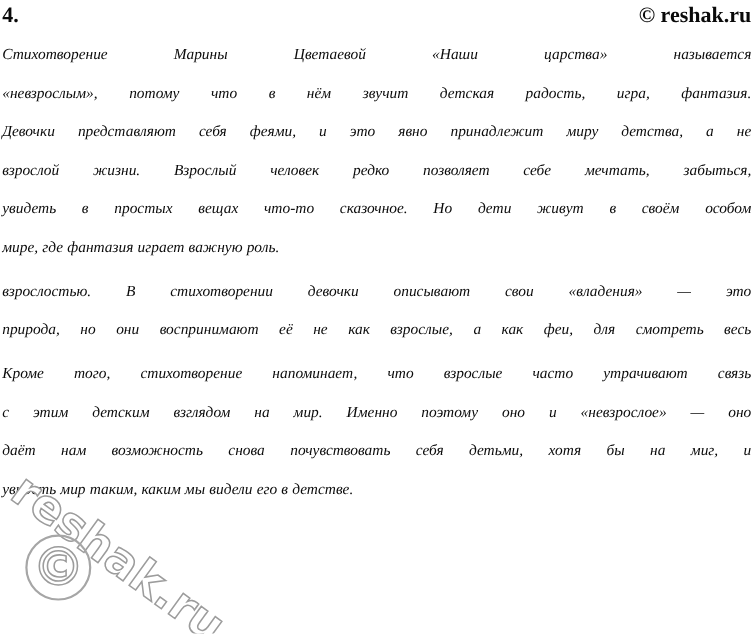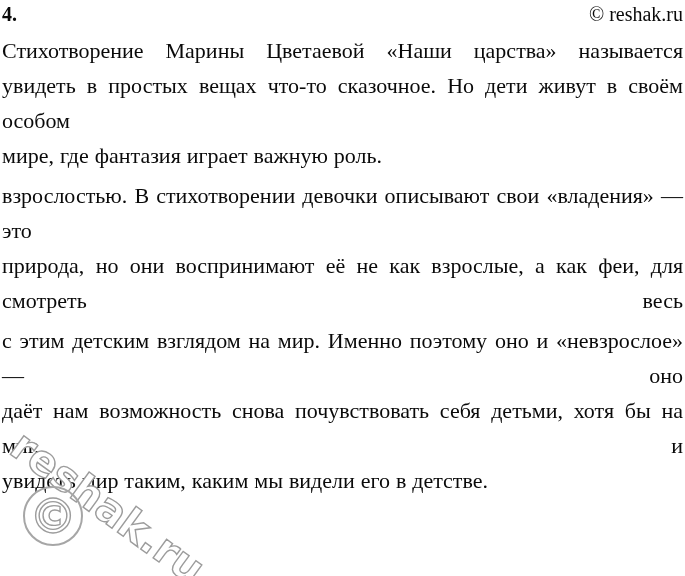--- a/index.html
+++ b/index.html
@@ -22,31 +22,32 @@
   .hdr {
     display: flex;
     justify-content: space-between;
     align-items: flex-start;
     height: 30px;
     padding-top: 3px;
     font-size: 20px;
     line-height: 22px;
   }
   .task-no { font-weight: bold; }
-  .copy { font-weight: normal; margin-left: 16px; }
+  .copy { font-weight: bold; margin-left: 16px; }
   
   .content { position: relative; z-index: 1; }
   .para { margin: 0 0 5px 0; }
   .line {
-    font-size: 22px;
+    font-size: 14px;
     line-height: 35px;
     text-align: justify;
     text-align-last: justify;
     word-spacing: 0.02em;
     white-space: normal;
+    font-style: italic;
   }
   .line.last {
     text-align: left;
     text-align-last: left;
   }
   
   .watermark {
     position: absolute;
     inset: 0;
     z-index: 2;
@@ -95,28 +96,32 @@
 <div class="page">
 
   <div class="hdr">
     <span class="task-no">4.</span>
     <span class="copy">© reshak.ru</span>
   </div>
 
   <div class="content">
       <div class="para">
         <div class="line">Стихотворение Марины Цветаевой «Наши царства» называется</div>
+        <div class="line">«невзрослым», потому что в нём звучит детская радость, игра, фантазия.</div>
+        <div class="line">Девочки представляют себя феями, и это явно принадлежит миру детства, а не</div>
+        <div class="line">взрослой жизни. Взрослый человек редко позволяет себе мечтать, забыться,</div>
         <div class="line">увидеть в простых вещах что-то сказочное. Но дети живут в своём особом</div>
         <div class="line last">мире, где фантазия играет важную роль.</div>
       </div>
       <div class="para">
         <div class="line">взрослостью. В стихотворении девочки описывают свои «владения» — это</div>
         <div class="line">природа, но они воспринимают её не как взрослые, а как феи, для смотреть весь</div>
       </div>
       <div class="para">
+        <div class="line">Кроме того, стихотворение напоминает, что взрослые часто утрачивают связь</div>
         <div class="line">с этим детским взглядом на мир. Именно поэтому оно и «невзрослое» — оно</div>
         <div class="line">даёт нам возможность снова почувствовать себя детьми, хотя бы на миг, и</div>
         <div class="line last">увидеть мир таким, каким мы видели его в детстве.</div>
       </div>
     </div>
 
   <div class="watermark" aria-hidden="true">
     <div class="wm-text">reshak.ru</div>
     <div class="wm-circle">
       <span>©</span>

